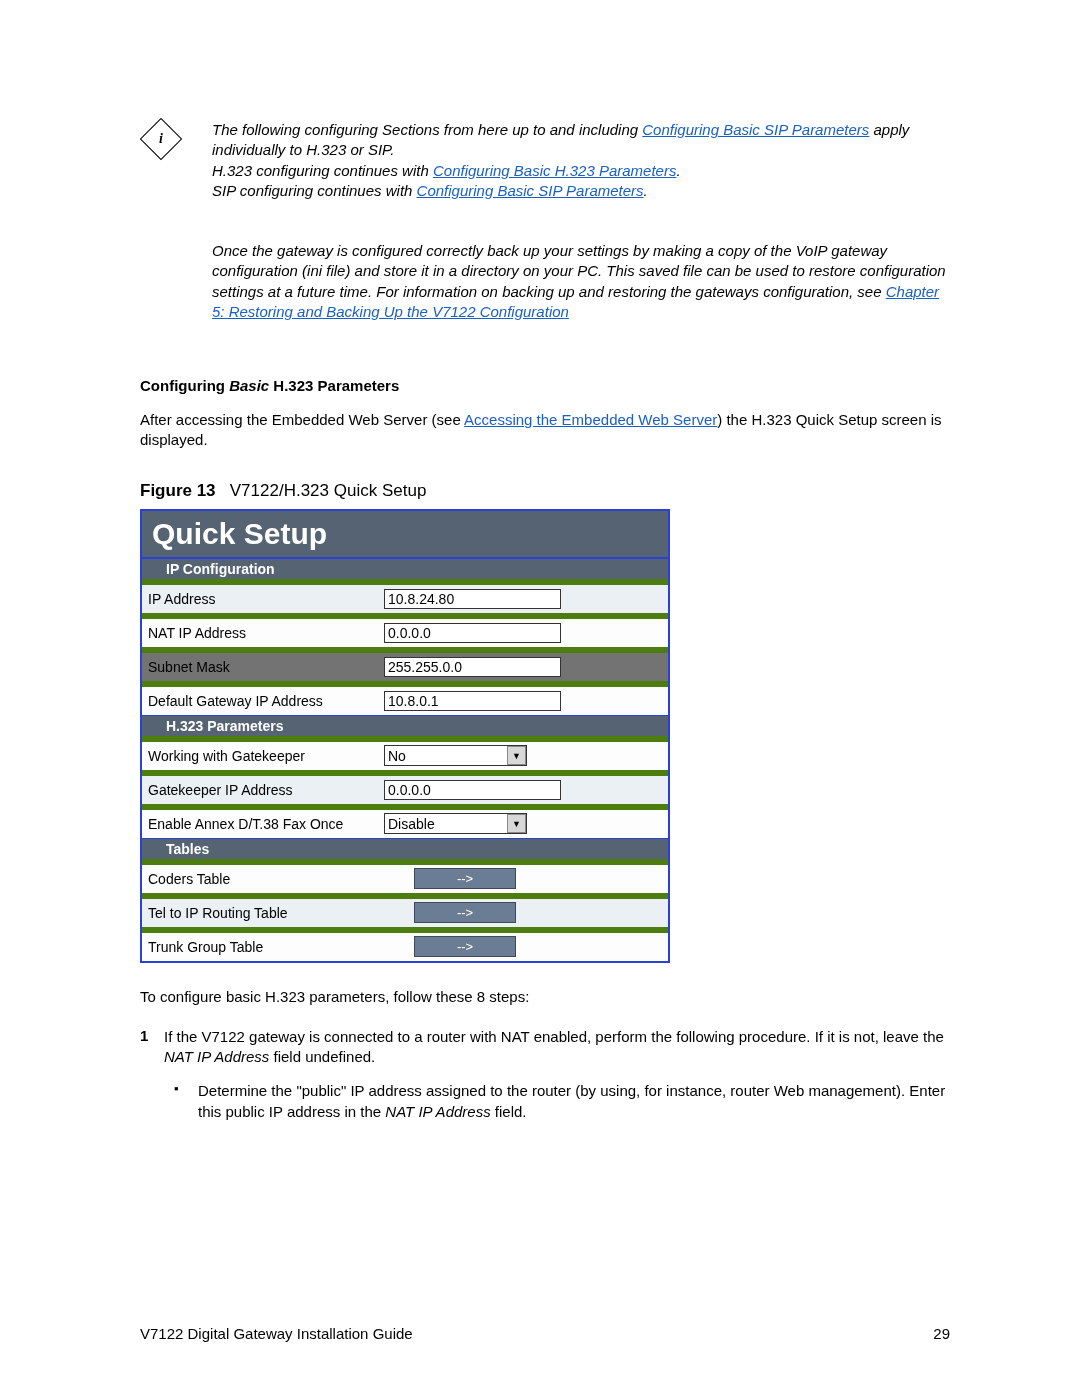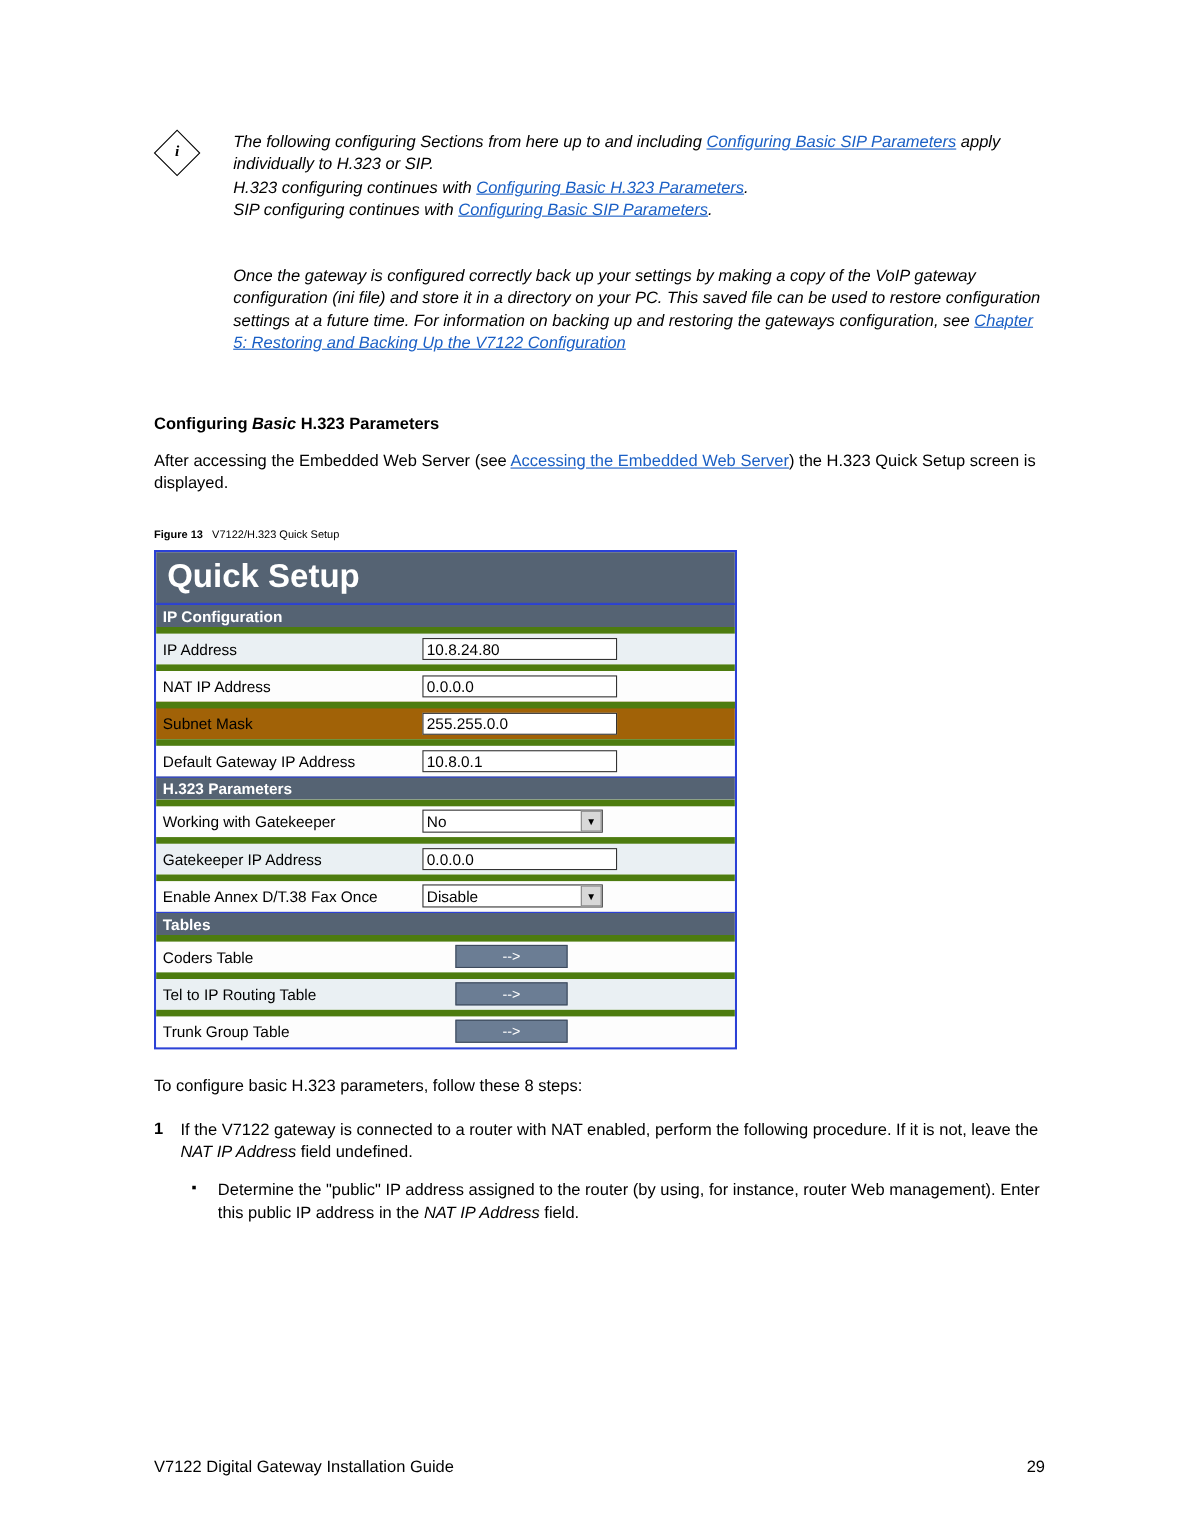--- a/index.html
+++ b/index.html
@@ -54,21 +54,21 @@
     text-decoration: underline;
     font-style: italic;
   }
   .section-heading {
     font-weight: bold;
     margin: 55px 0 10px 0;
   }
   .section-heading em { font-style: italic; }
   .body-text { line-height: 1.35; margin: 16px 0; }
   .fig-caption {
-    font-size: 10px;
+    font-size: 17px;
     margin: 30px 0 8px 0;
   }
   .fig-caption b { font-weight: bold; }
 
   
   .qs-outer {
     border: 2px solid #2b41d6;
     width: 526px;
   }
   .qs-title {
@@ -77,21 +77,21 @@
     font-weight: bold;
     font-size: 30px;
     padding: 6px 10px;
     border-bottom: 1px solid #2b41d6;
   }
   .qs-section-head {
     background: #556373;
     color: #fff;
     font-weight: bold;
     font-size: 14px;
-    padding: 2px 6px;
+    padding: 2px 24px;
     border-top: 1px solid #2b41d6;
   }
   .qs-row {
     display: flex;
     align-items: center;
     height: 28px;
     border-top: 6px solid #4d7c0f;
   }
   .qs-row:nth-child(odd) { background: #eaf0f3; }
   .qs-row:nth-child(even) { background: #fdfdfd; }
@@ -110,21 +110,21 @@
   .qs-input {
     width: 177px;
     height: 20px;
     border: 1px solid #333;
     padding: 0 3px;
     font-size: 14px;
     background: #fff;
     box-sizing: border-box;
   }
   .qs-select {
-    width: 164px;
+    width: 143px;
     height: 21px;
     border: 1px solid #333;
     background: #fff;
     display: flex;
     align-items: center;
     justify-content: space-between;
     padding: 0 0 0 3px;
     font-size: 14px;
     box-sizing: border-box;
   }
@@ -230,21 +230,21 @@
       <div class="qs-value-cell">
           <input class="qs-input" value="10.8.24.80" style="">
         </div>
     </div>
     <div class="qs-row" style="background:#fdfdfd;">
       <div class="qs-label">NAT IP Address</div>
       <div class="qs-value-cell">
           <input class="qs-input" value="0.0.0.0" style="">
         </div>
     </div>
-    <div class="qs-row" style="background:#a16207;">
+    <div class="qs-row" style="background:#737373;">
       <div class="qs-label">Subnet Mask</div>
       <div class="qs-value-cell">
           <input class="qs-input" value="255.255.0.0" style="">
         </div>
     </div>
     <div class="qs-row" style="background:#fdfdfd;">
       <div class="qs-label">Default Gateway IP Address</div>
       <div class="qs-value-cell">
           <input class="qs-input" value="10.8.0.1" style="">
         </div>

